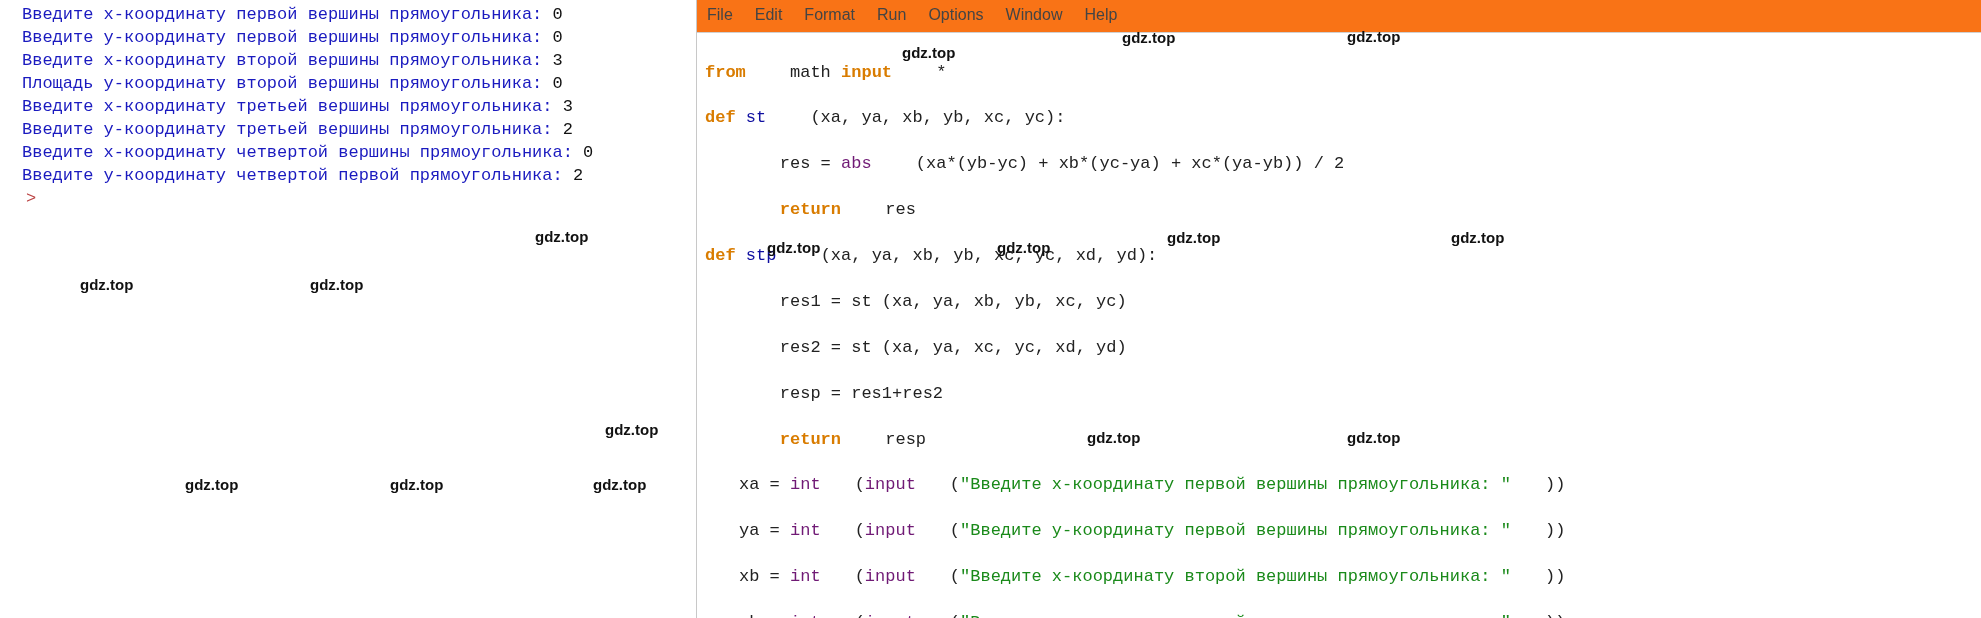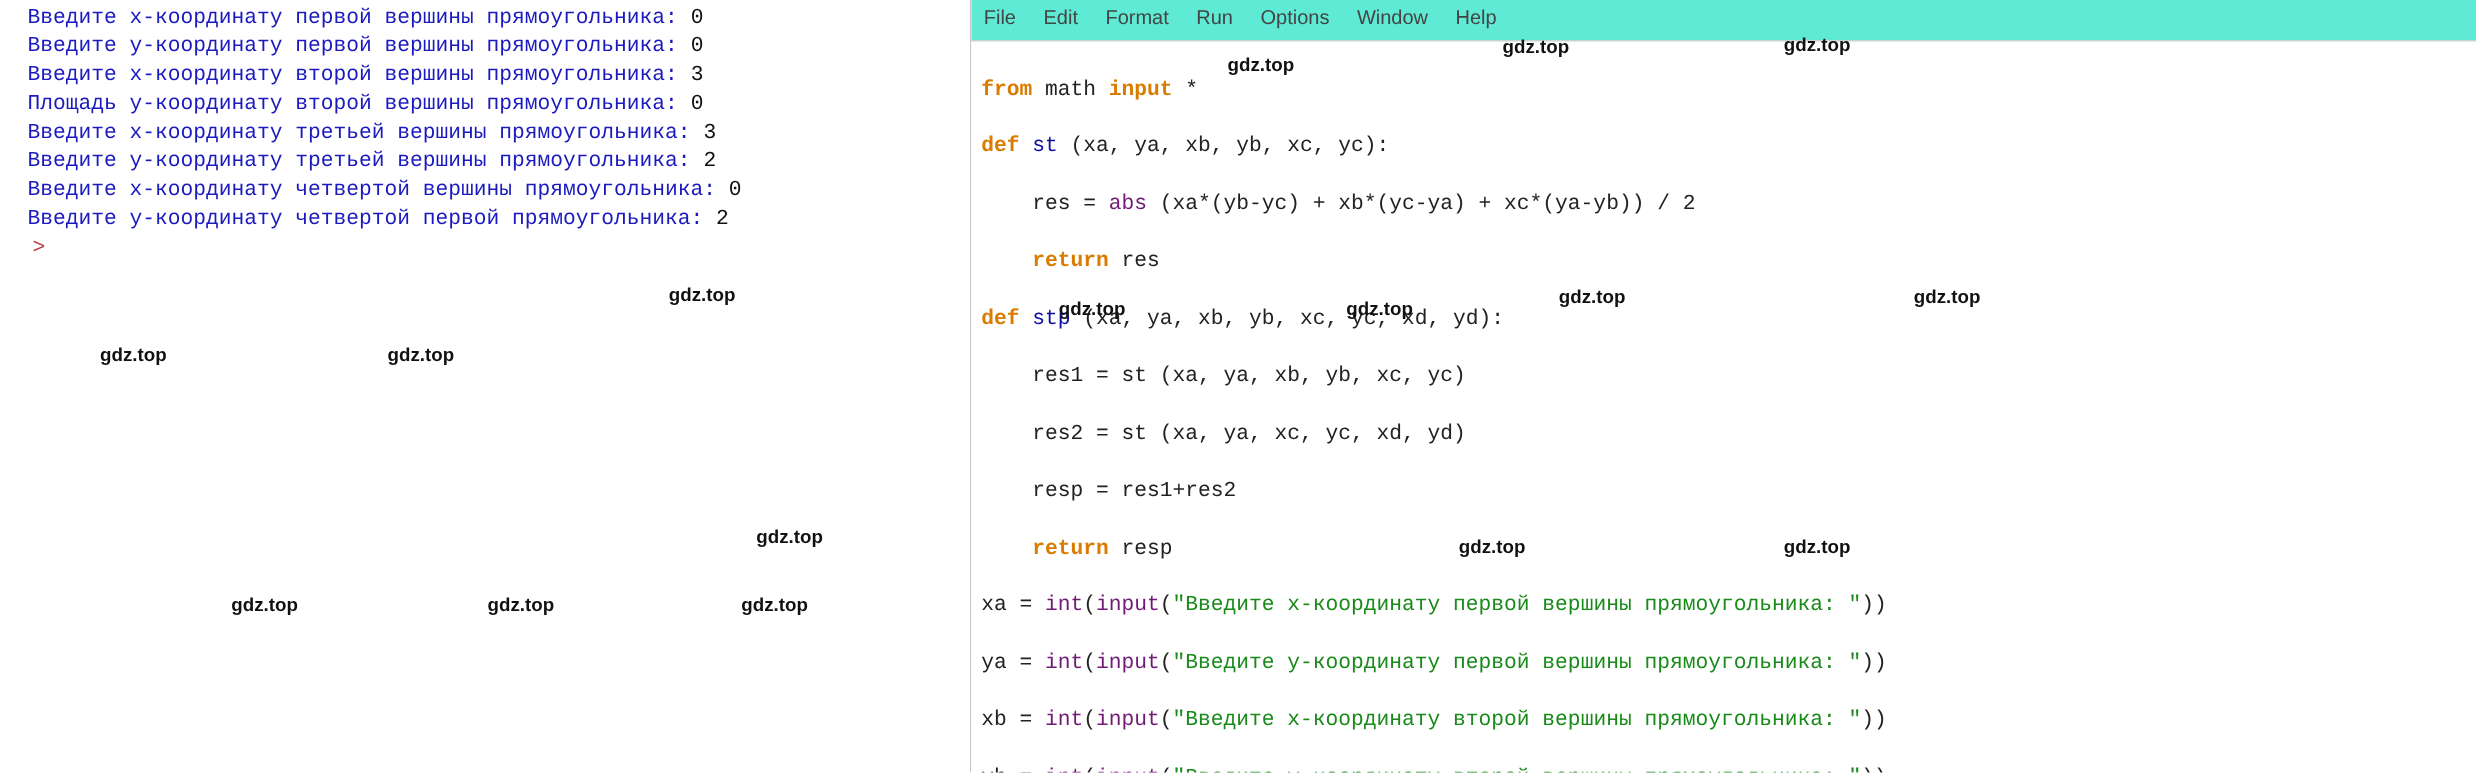--- a/index.html
+++ b/index.html
@@ -11,40 +11,40 @@
       width: 1981px;
       height: 618px;
       overflow: hidden;
       line-height: 1.35;
     }
     .pane {
       position: relative;
       overflow: hidden;
     }
     .left-pane {
-      width: 777px;
+      width: 697px;
       border-right: 1px solid #c8c8c8;
       padding: 4px 6px 4px 22px;
       background: #fff;
     }
     .right-pane {
       flex: 1;
       background: #fff;
       display: flex;
       flex-direction: column;
     }
     .menubar {
       display: flex;
       gap: 22px;
       padding: 4px 10px 6px 10px;
       border-bottom: 1px solid #d0d0d0;
       font-family: "Segoe UI", Tahoma, sans-serif;
       font-size: 16px;
       color: #444;
-      background: #5eead4;
+      background: #f97316;
     }
     .menubar span { cursor: default; }
     .code-area {
       padding: 6px 8px 6px 8px;
       white-space: pre;
     }
     .shell-line {
       color: #1a1abf;
       white-space: pre;
     }
@@ -62,21 +62,21 @@
       font-size: 15px;
       font-weight: bold;
       color: #111;
       pointer-events: none;
     }
     
     .kw  { color: #d97c00; font-weight: bold; }   
     .fn  { color: #701a75; }   
     .nm  { color: #0e0ea0; }   
     .str { color: #1a8a1a; }   
-    .pl  { color: #222; }      
+    .pl  { color: #222; margin-left: 34px; }      
   </style>
 </head>
 <body>
 
 <div class="pane left-pane">
   <div id="shell-lines">
       <div class="shell-line"><span>Введите х-координату первой вершины прямоугольника: </span><span class="shell-answer">0</span></div>
       <div class="shell-line"><span>Введите у-координату первой вершины прямоугольника: </span><span class="shell-answer">0</span></div>
       <div class="shell-line"><span>Введите х-координату второй вершины прямоугольника: </span><span class="shell-answer">3</span></div>
       <div class="shell-line"><span>Площадь у-координату второй вершины прямоугольника: </span><span class="shell-answer">0</span></div>

